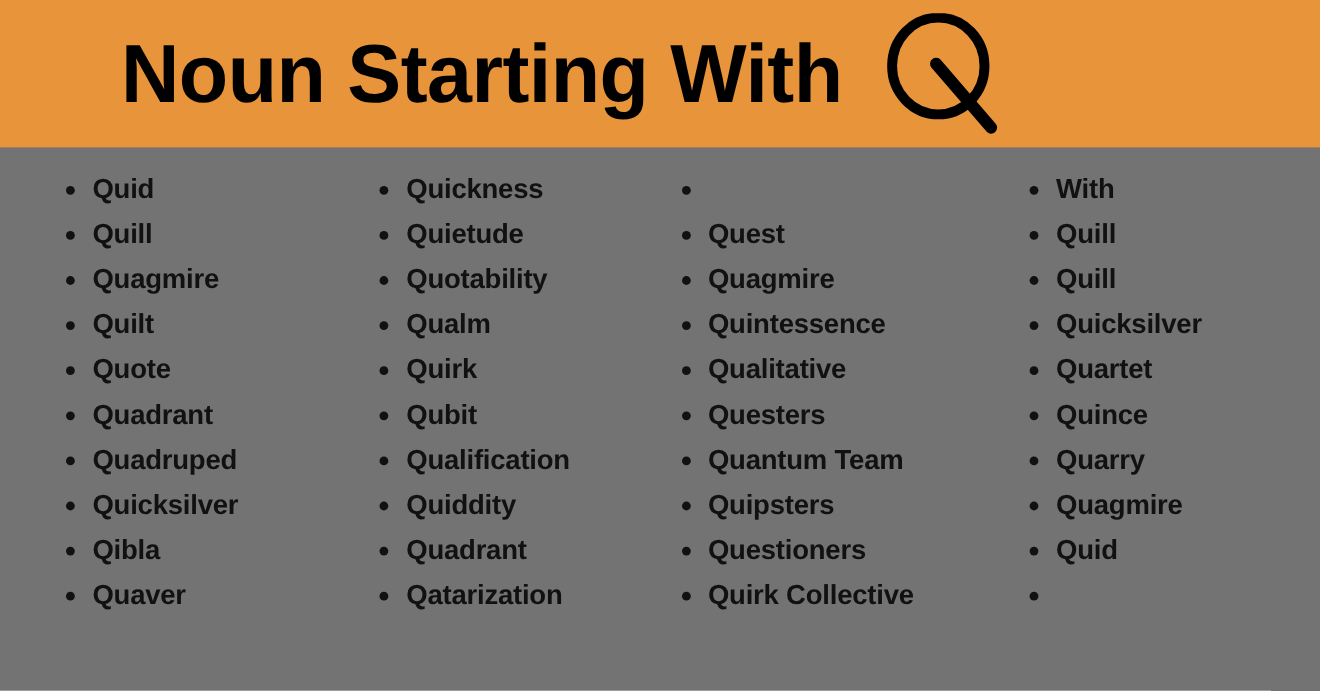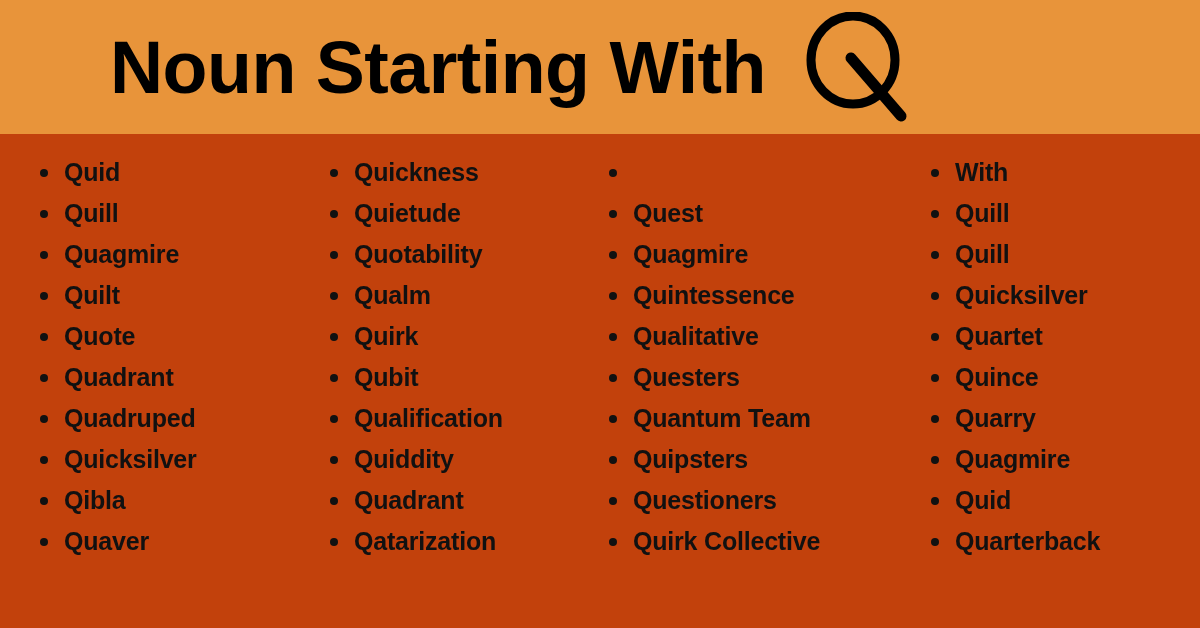--- a/index.html
+++ b/index.html
@@ -11,21 +11,21 @@
     width: 1200px;
     height: 628px;
     overflow: hidden;
     font-family: "Liberation Sans", "DejaVu Sans", sans-serif;
     background: #fdf8ee;
   }
   .poster {
     position: relative;
     width: 1200px;
     height: 628px;
-    background: #c2410c;
+    background: #737373;
     box-sizing: border-box;
     display: flex;
     flex-direction: column;
   }
 
   
   .header-band {
     position: relative;
     width: 100%;
     height: 134px;
@@ -59,20 +59,21 @@
     margin-top: 2px;
   }
 
   
   .content {
     flex: 1 1 auto;
     display: flex;
     align-items: flex-start;
     padding-top: 18px;
     box-sizing: border-box;
+    margin-left: 20px;
   }
   .word-column {
     box-sizing: border-box;
     list-style: none;
     margin: 0;
     padding: 0;
   }
   .col-1 { width: 290px; padding-left: 36px; }
   .col-2 { width: 290px; padding-left: 36px; }
   .col-3 { width: 325px; padding-left: 25px; }
@@ -161,17 +162,17 @@
     <ul class="word-column col-4">
       <li class="word-item"><span class="bullet-dot"></span><span>With</span></li>
       <li class="word-item"><span class="bullet-dot"></span><span>Quill</span></li>
       <li class="word-item"><span class="bullet-dot"></span><span>Quill</span></li>
       <li class="word-item"><span class="bullet-dot"></span><span>Quicksilver</span></li>
       <li class="word-item"><span class="bullet-dot"></span><span>Quartet</span></li>
       <li class="word-item"><span class="bullet-dot"></span><span>Quince</span></li>
       <li class="word-item"><span class="bullet-dot"></span><span>Quarry</span></li>
       <li class="word-item"><span class="bullet-dot"></span><span>Quagmire</span></li>
       <li class="word-item"><span class="bullet-dot"></span><span>Quid</span></li>
-      <li class="word-item"><span class="bullet-dot"></span><span>Quarterback</span></li>
+      <li class="word-item"><span class="bullet-dot"></span></li>
     </ul>
 
   </div>
 </div>
 
 </body></html>

